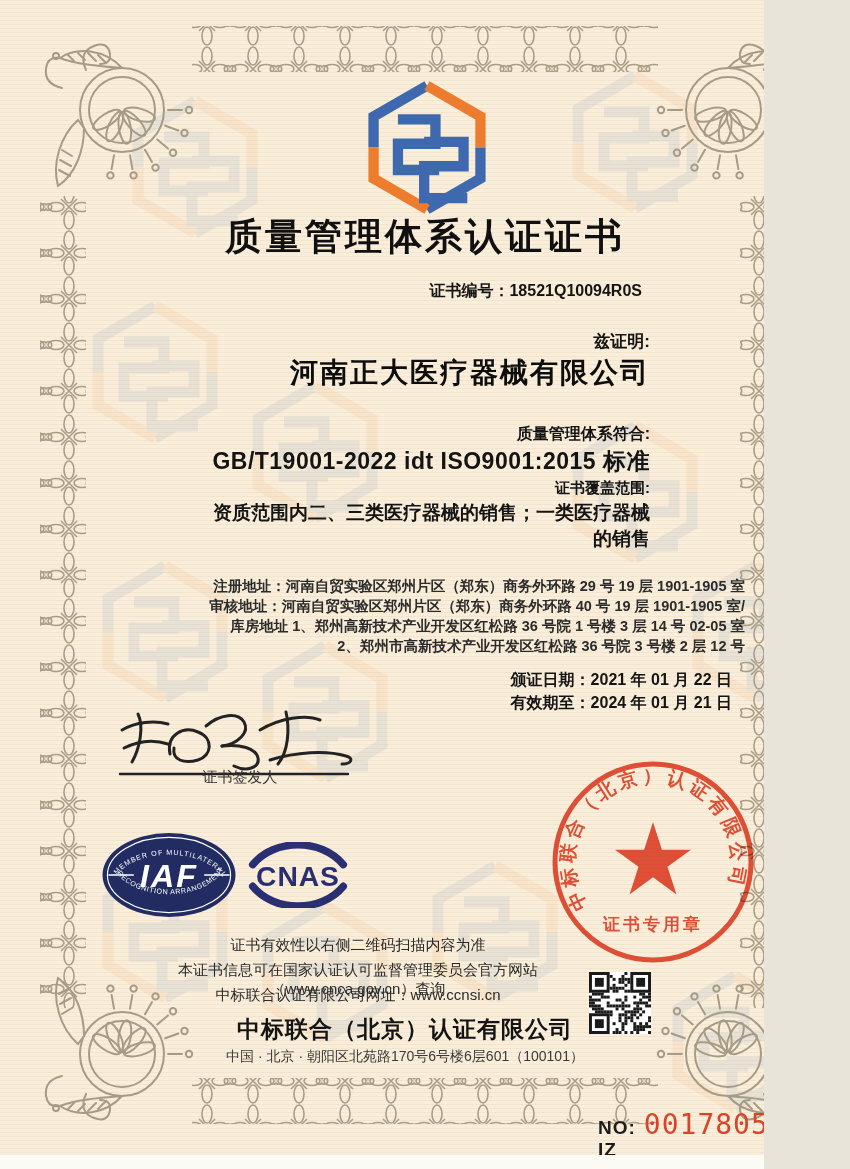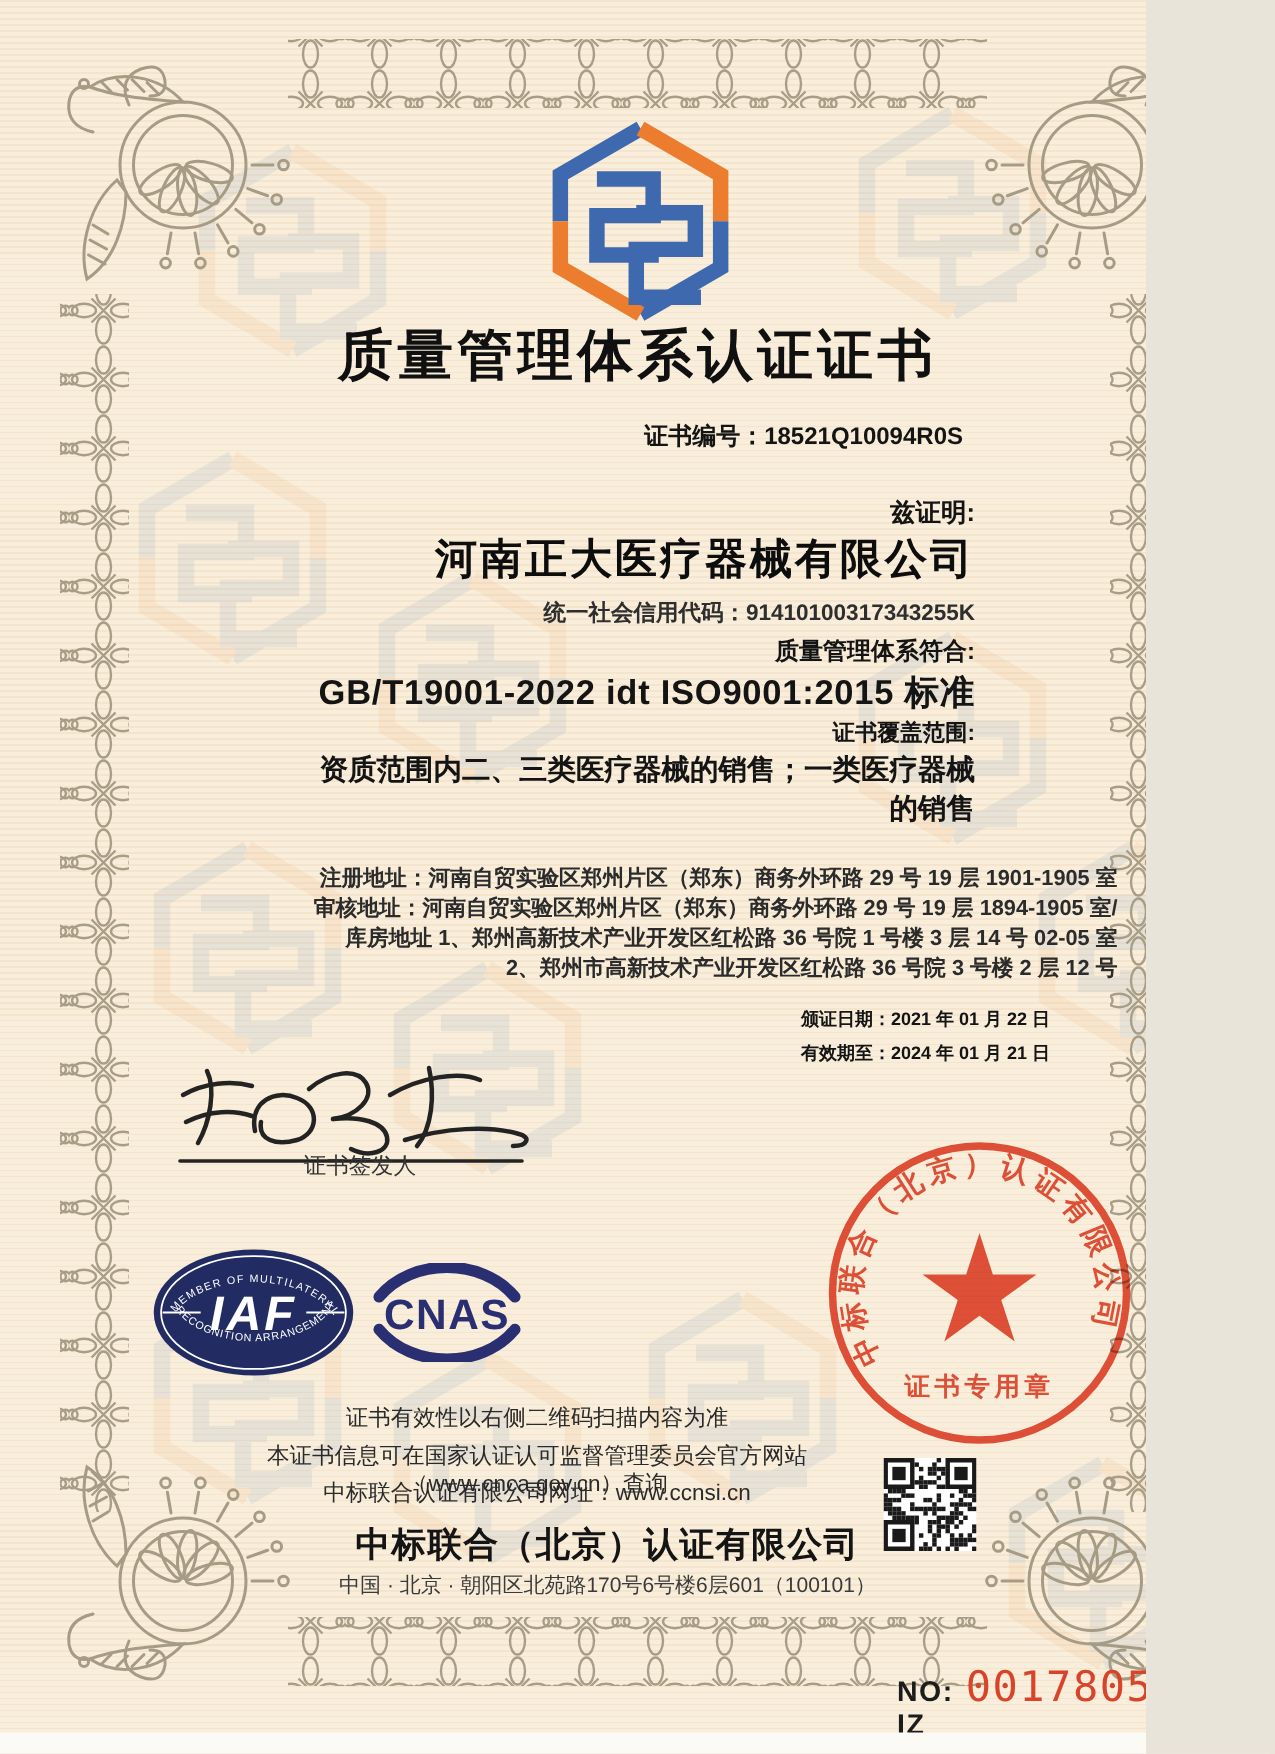--- a/index.html
+++ b/index.html
@@ -19,21 +19,21 @@
   .certno{top:281px;left:180px;width:462px;text-align:right;font-size:16px;font-weight:bold;}
   .attest{top:330px;font-size:17px;}
   .company{top:354px;font-size:28px;letter-spacing:2px;color:#0d0d0d;}
   .credit{top:399px;font-size:15px;color:#2e2e2e;}
   .conform{top:424px;font-size:16px;}
   .standard{top:446px;font-size:23px;letter-spacing:.5px;}
   .scopelabel{top:479px;font-size:15px;}
   .scope1{top:500px;font-size:19px;}
   .scope2{top:526px;font-size:19px;}
   .addr{position:absolute;left:105px;width:640px;text-align:right;font-size:14.5px;font-weight:bold;color:#2b2b2b;line-height:20px;}
-  .dates{position:absolute;left:284px;width:416px;text-align:right;font-size:12px;font-weight:bold;line-height:23px;}
+  .dates{position:absolute;left:316px;width:416px;text-align:right;font-size:16px;font-weight:bold;line-height:23px;}
   .signer-label{top:768px;left:150px;width:180px;text-align:center;font-size:15px;color:#333;}
   .accred-info{top:830px;left:362px;font-size:16px;line-height:22.5px;color:#20242c;font-weight:bold;}
   .accred-info .en{font-weight:normal;letter-spacing:.5px;}
   .footer-notes{left:112px;width:492px;text-align:center;font-size:15px;color:#2a2a2a;}
   .n1{top:936px;} .n2{top:961px;} .n3{top:986px;}
   .issuer-name{top:1014px;left:115px;width:580px;text-align:center;font-size:23px;font-weight:bold;letter-spacing:1px;}
   .issuer-addr{top:1048px;left:115px;width:580px;text-align:center;font-size:14px;color:#3a3a3a;}
   .serial{top:1108px;left:598px;display:flex;align-items:baseline;gap:8px;}
   .serial-label{font-size:19px;font-weight:bold;letter-spacing:1px;color:#1c1c1c;}
   .serial-value{font-size:28px;font-family:"DejaVu Sans Mono",monospace;color:#d8442a;letter-spacing:1px;}
@@ -130,31 +130,28 @@
     <use href="#logoMark"></use>
   </svg>
 
   <div class="abs title">质量管理体系认证证书</div>
   <div class="abs certno">
     <span>证书编号：</span><span>18521Q10094R0S</span>
   </div>
 
   <div class="r-block attest">兹证明:</div>
   <div class="r-block company">河南正大医疗器械有限公司</div>
-  <div class="r-block credit">
-    <span>统一社会信用代码：</span><span>91410100317343255K</span>
-  </div>
   <div class="r-block conform">质量管理体系符合:</div>
   <div class="r-block standard">GB/T19001-2022 idt ISO9001:2015 标准</div>
   <div class="r-block scopelabel">证书覆盖范围:</div>
   <div class="r-block scope1">资质范围内二、三类医疗器械的销售；一类医疗器械</div>
   <div class="r-block scope2">的销售</div>
 
   <div class="addr" style="top:576px">注册地址：河南自贸实验区郑州片区（郑东）商务外环路 29 号 19 层 1901-1905 室</div>
-  <div class="addr" style="top:596px">审核地址：河南自贸实验区郑州片区（郑东）商务外环路 29 号 19 层 1894-1905 室/</div>
+  <div class="addr" style="top:596px">审核地址：河南自贸实验区郑州片区（郑东）商务外环路 40 号 19 层 1901-1905 室/</div>
   <div class="addr" style="top:616px">库房地址 1、郑州高新技术产业开发区红松路 36 号院 1 号楼 3 层 14 号 02-05 室</div>
   <div class="addr" style="top:636px">2、郑州市高新技术产业开发区红松路 36 号院 3 号楼 2 层 12 号</div>
 
   <div class="dates" style="top:668px">颁证日期：2021 年 01 月 22 日</div>
   <div class="dates" style="top:691px">有效期至：2024 年 01 月 21 日</div>
 
   <svg class="abs" style="left:110px;top:696px" width="260" height="90" viewBox="0 0 260 90">
     <g stroke="#232323" stroke-width="3" fill="none" stroke-linecap="round">
       <path d="M28,18 C34,30 30,52 22,66"></path>
       <path d="M12,34 C26,26 44,24 58,28"></path>

